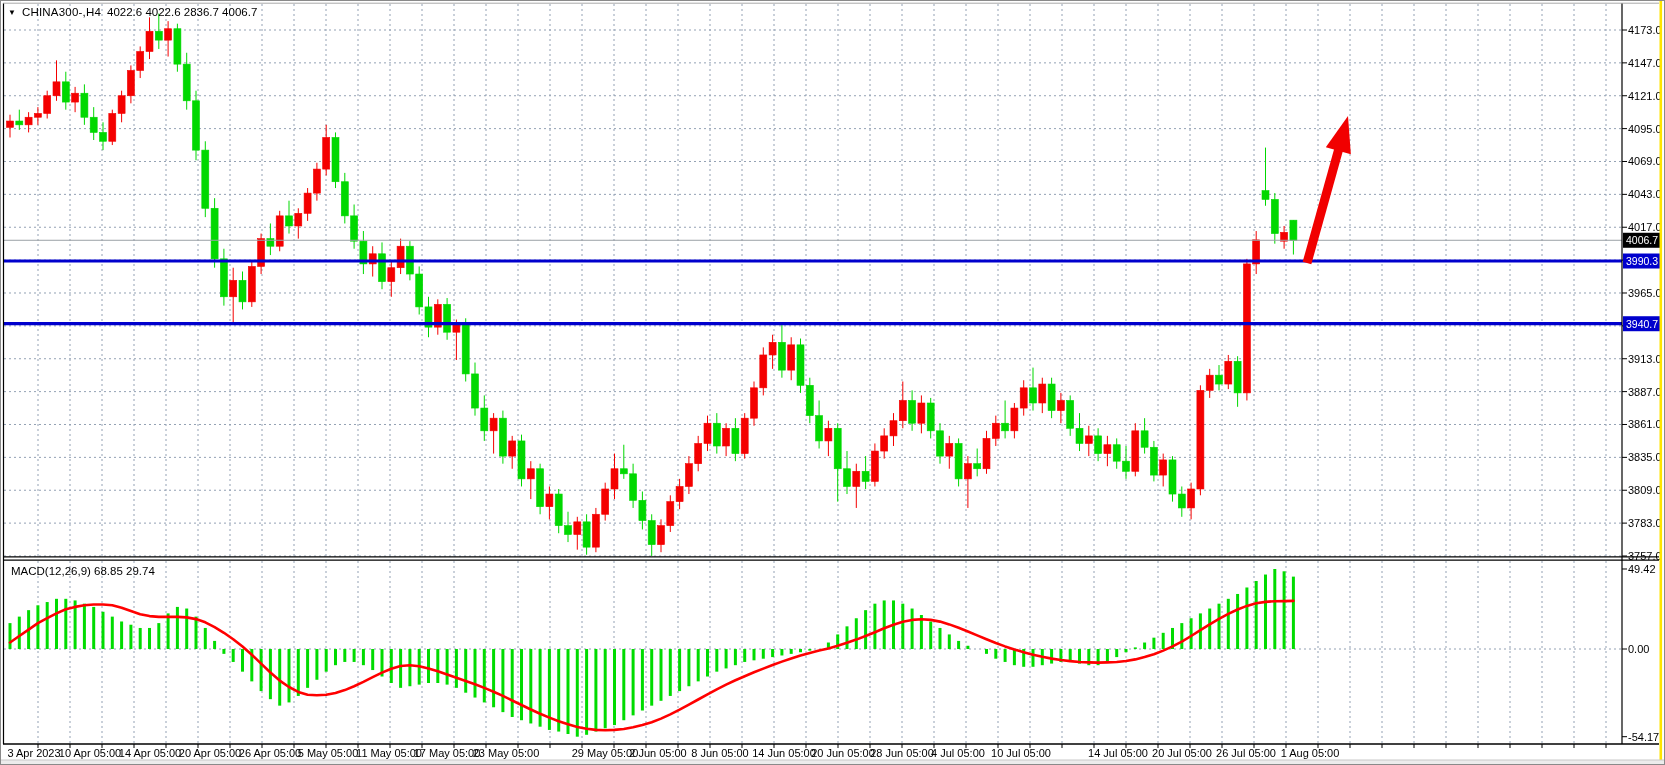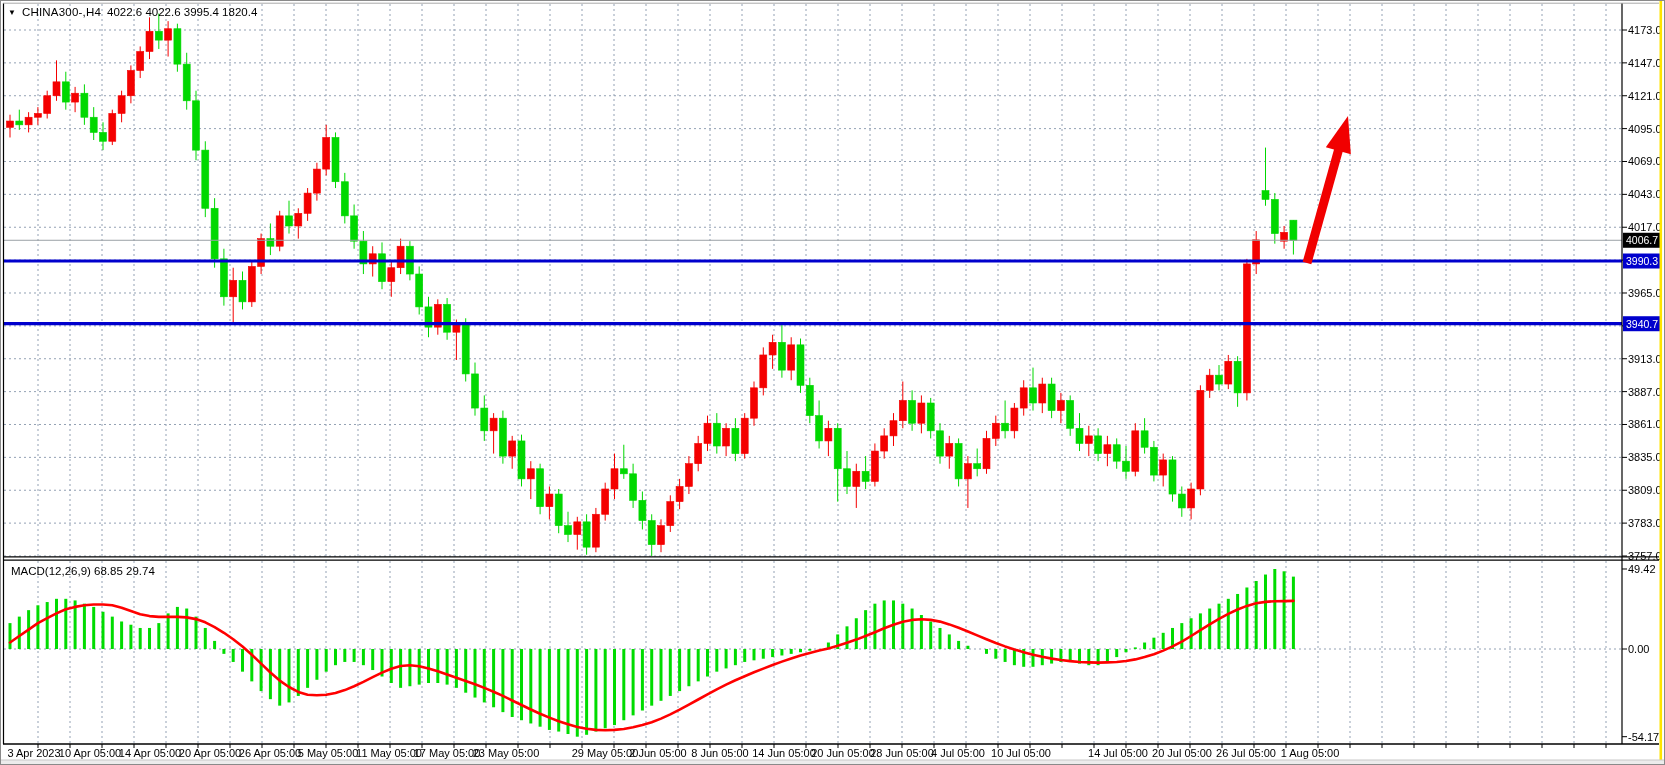--- a/index.html
+++ b/index.html
@@ -713,16 +713,16 @@
         <line x1="1306" y1="262" x2="1338.9402723395044" y2="143.89707234372787" stroke="#f10000" stroke-width="9"></line>
         <polygon points="1347,115 1349.8503914896874,153.16903546535485 1324.8062621251233,146.18393815959206" fill="#f10000"></polygon>
       </g>
       <rect x="1658.5" y="0" width="2.6" height="765" fill="#ffe400"></rect>
       <rect x="0" y="759" width="1665" height="6" fill="#ececec"></rect>
       <line x1="0" y1="759" x2="1665" y2="759" stroke="#c8c8c8" stroke-width="1"></line>
     </svg>
   <div class="title">
     <span class="dd">▼</span>
     <span class="sym">CHINA300-,H4</span>
-    <span class="ohlc">4022.6 4022.6 3995.4 1820.4</span>
+    <span class="ohlc">4022.6 4022.6 2836.7 4006.7</span>
   </div>
   <div class="macd-label">MACD(12,26,9) 68.85 29.74</div>
 </div>
 
 </body></html>

